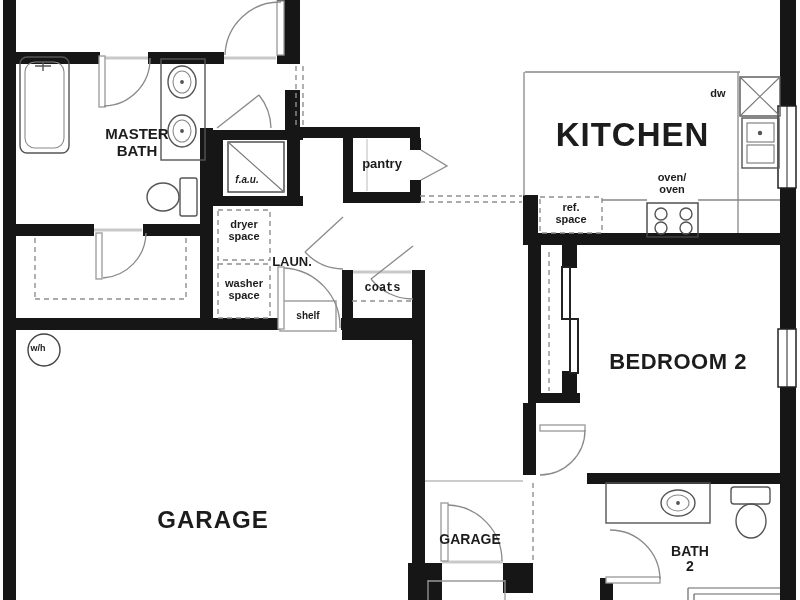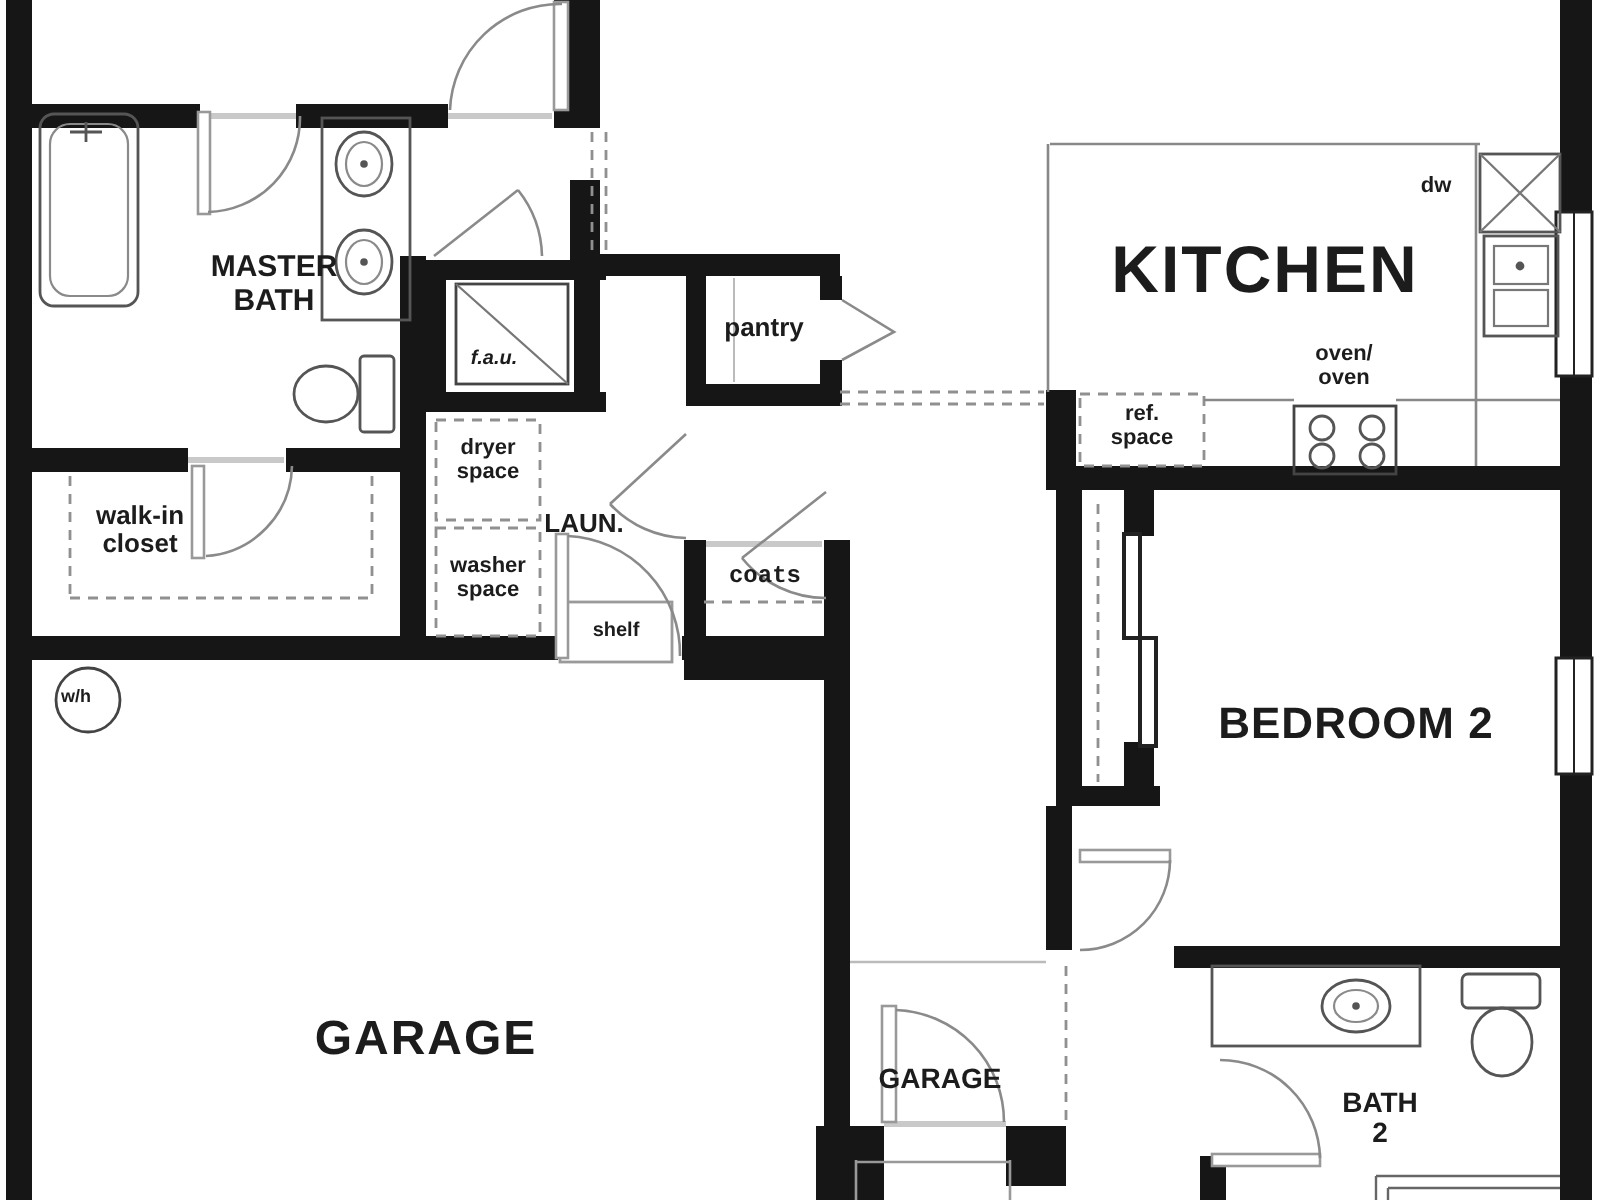--- a/index.html
+++ b/index.html
@@ -233,24 +233,20 @@
     <g stroke="#999" stroke-width="1.3" fill="none">
       <path d="M428,580 V600 M505,580 V600 M428,581 H505"></path>
       <line x1="425" y1="481" x2="523" y2="481" stroke="#bbb"></line>
     </g>
   </svg>
 
   <div class="lbl" style="left:92px;top:126px;width:90px;font-size:15px;">
     <span>MASTER</span>
     <span>BATH</span>
   </div>
-  <div class="lbl" style="left:33px;top:251px;width:74px;font-size:13px;">
-    <span>walk-in</span>
-    <span>closet</span>
-  </div>
   <div class="lbl" style="left:266px;top:255px;width:52px;font-size:13px;">LAUN.</div>
   <div class="lbl" style="left:218px;top:218px;width:52px;font-size:11px;">
     <span>dryer</span>
     <span>space</span>
   </div>
   <div class="lbl" style="left:218px;top:277px;width:52px;font-size:11px;">
     <span>washer</span>
     <span>space</span>
   </div>
   <div class="lbl" style="left:351px;top:157px;width:62px;font-size:13px;">pantry</div>

